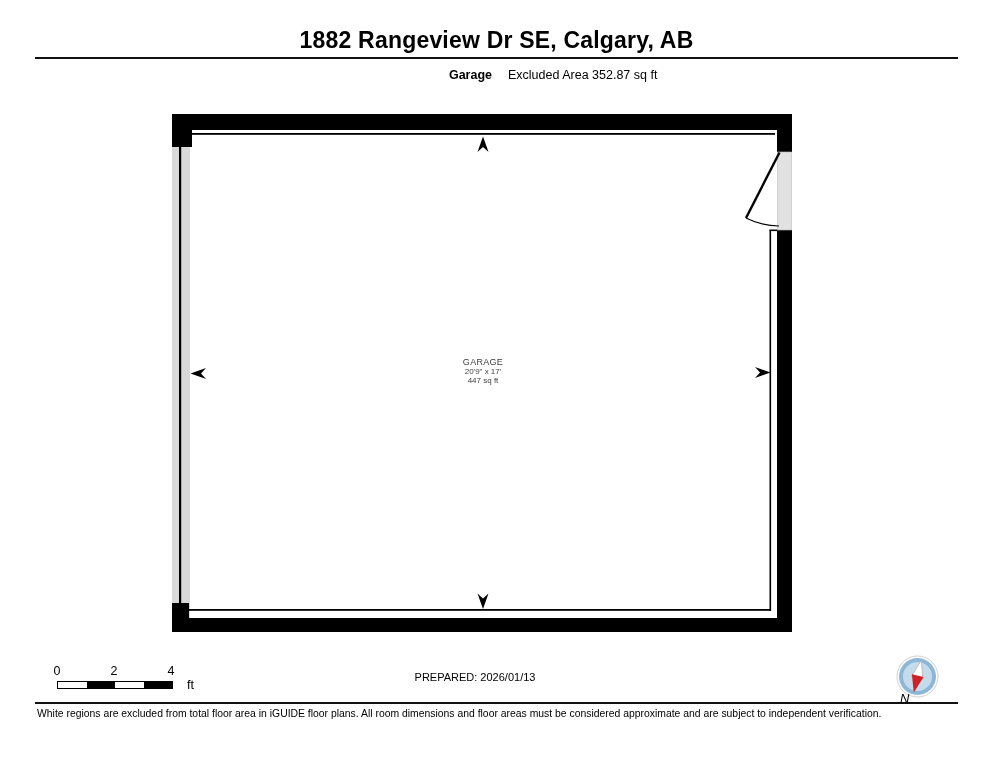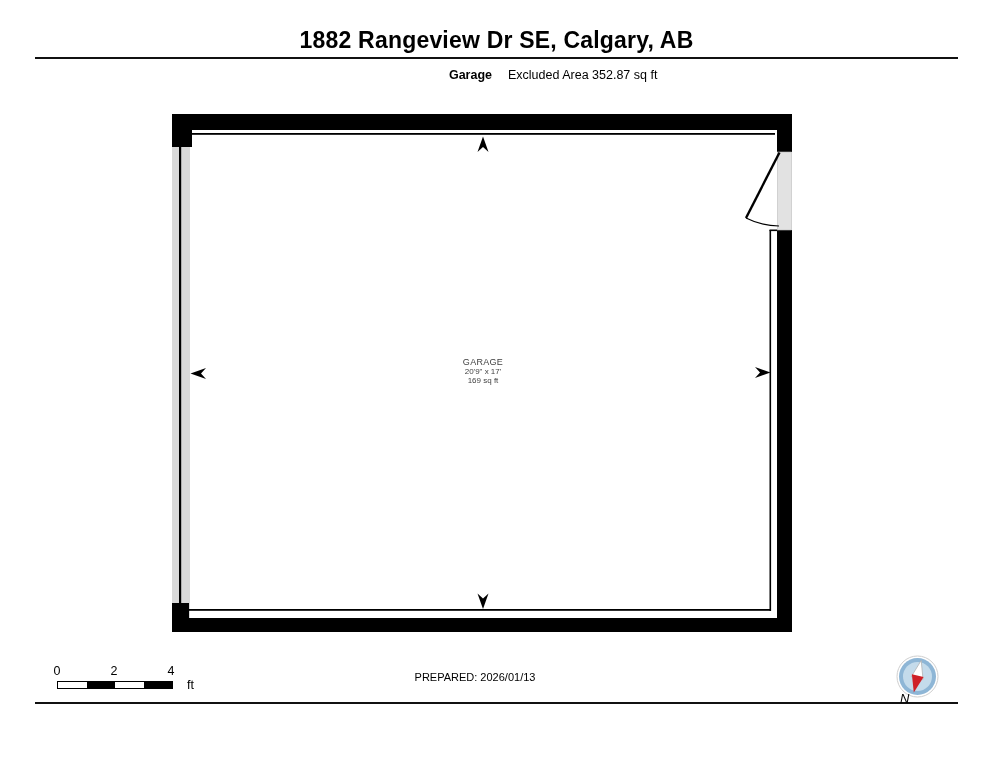--- a/index.html
+++ b/index.html
@@ -75,21 +75,21 @@
 
     <polygon points="483,136.5 477.5,152 483,147 488.5,152" fill="#000"></polygon>
     <polygon points="483,609 477.5,593.5 483,598.5 488.5,593.5" fill="#000"></polygon>
     <polygon points="190.5,373.5 206,368 201,373.5 206,379" fill="#000"></polygon>
     <polygon points="770.5,372.5 755,367 760,372.5 755,378" fill="#000"></polygon>
   </svg>
 
   <div class="room-label">
     <div class="room-name">GARAGE</div>
     <div class="room-dims">20'9" x 17'</div>
-    <div class="room-area">169 sq ft</div>
+    <div class="room-area">447 sq ft</div>
   </div>
 
   <div class="scalebar">
     <span class="tick tick-0">0</span>
     <span class="tick tick-2">2</span>
     <span class="tick tick-4">4</span>
     <div class="bar">
       <div class="seg seg-w"></div>
       <div class="seg seg-b"></div>
       <div class="seg seg-w"></div>
@@ -105,14 +105,15 @@
     <circle cx="22.5" cy="22.5" r="18.5" fill="#8eb6d6"></circle>
     <circle cx="22.5" cy="22.5" r="14.5" fill="#c4dbeb"></circle>
     <g transform="rotate(13 22.5 22.5)">
       <polygon points="22.5,6 28.5,24 16.5,24" fill="#ffffff" stroke="#b0b0b0" stroke-width="0.7"></polygon>
       <polygon points="22.5,39 28.5,21.5 16.5,21.5" fill="#cf2027"></polygon>
     </g>
   </svg>
   <div class="compass-n">N</div>
 
   <div class="rule rule-bottom"></div>
+  <div class="disclaimer">White regions are excluded from total floor area in iGUIDE floor plans. All room dimensions and floor areas must be considered approximate and are subject to independent verification.</div>
 
 </div>
 
 </body></html>

